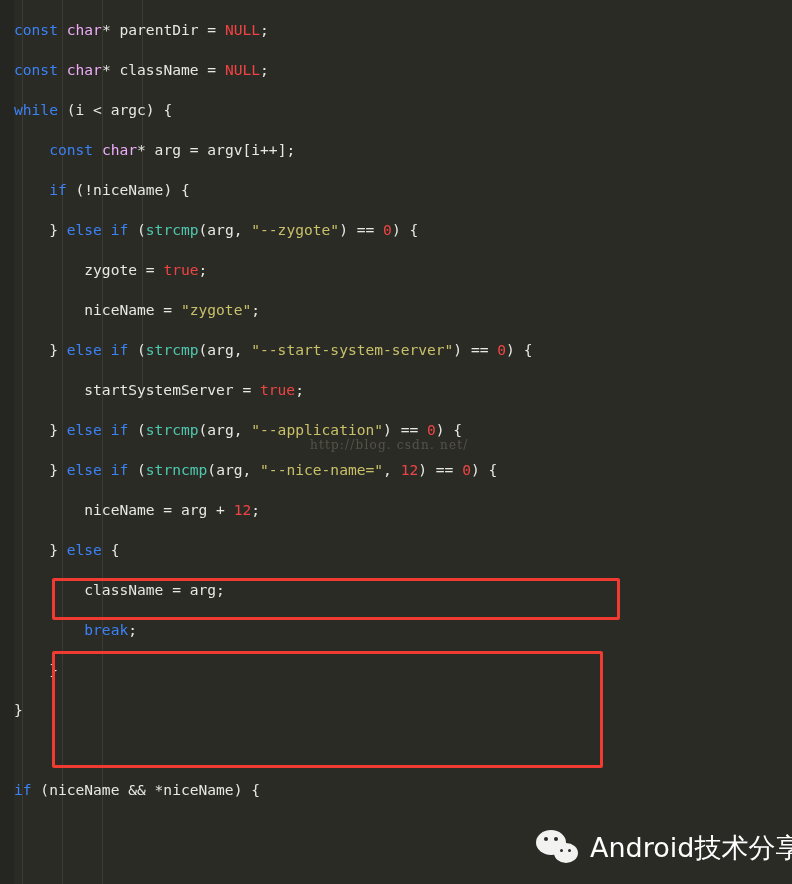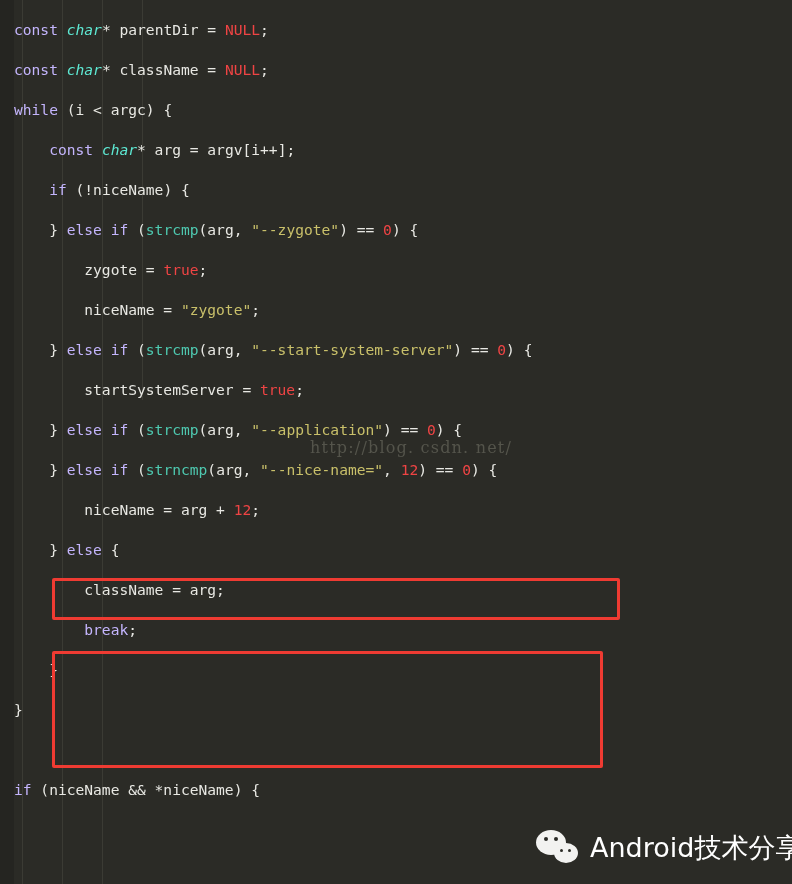--- a/index.html
+++ b/index.html
@@ -36,42 +36,42 @@
     padding-top: 0px;
     font-size: 14.6px;
     line-height: 20px;
     letter-spacing: 0px;
     white-space: pre;
     color: #e8e8e3;
   }
   .line { height: 20px; }
 
   
-  .kw   { color: #c4b5fd; text-align: center; }            
-  .typ  { color: #5eead4; font-style: italic; }  
+  .kw   { color: #3b82f6; text-align: center; }            
+  .typ  { color: #f0abfc; }  
   .fn   { color: #4ec9b0; }            
   .str  { color: #c9c06a; }            
   .num  { color: #ef4444; }            
   .pl   { color: #e8e8e3; }
 
   
   .redbox {
     position: absolute;
     border: 3px solid #ef3b32;
     border-radius: 2px;
     box-sizing: border-box;
     pointer-events: none;
   }
 
   
   #csdn-watermark {
     position: absolute;
     left: 310px; top: 438px;
     font-family: "DejaVu Serif", "Liberation Serif", serif;
-    font-size: 16px;
+    font-size: 12px;
     letter-spacing: 1.2px;
     color: #54544b;
     white-space: pre;
   }
 
   
   #wechat-watermark {
     position: absolute;
     left: 536px; top: 828px;
     display: flex;

